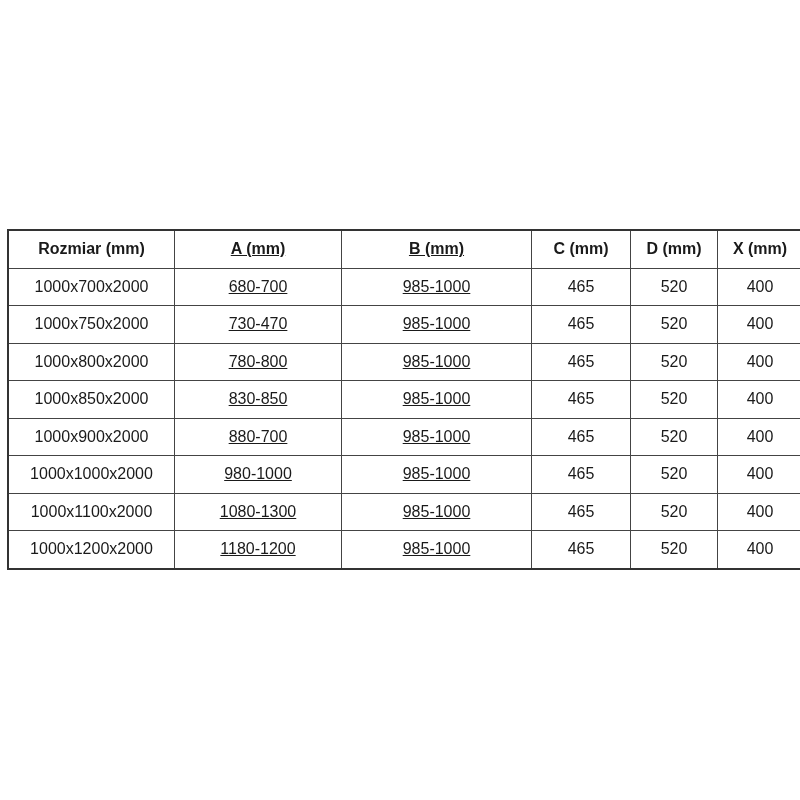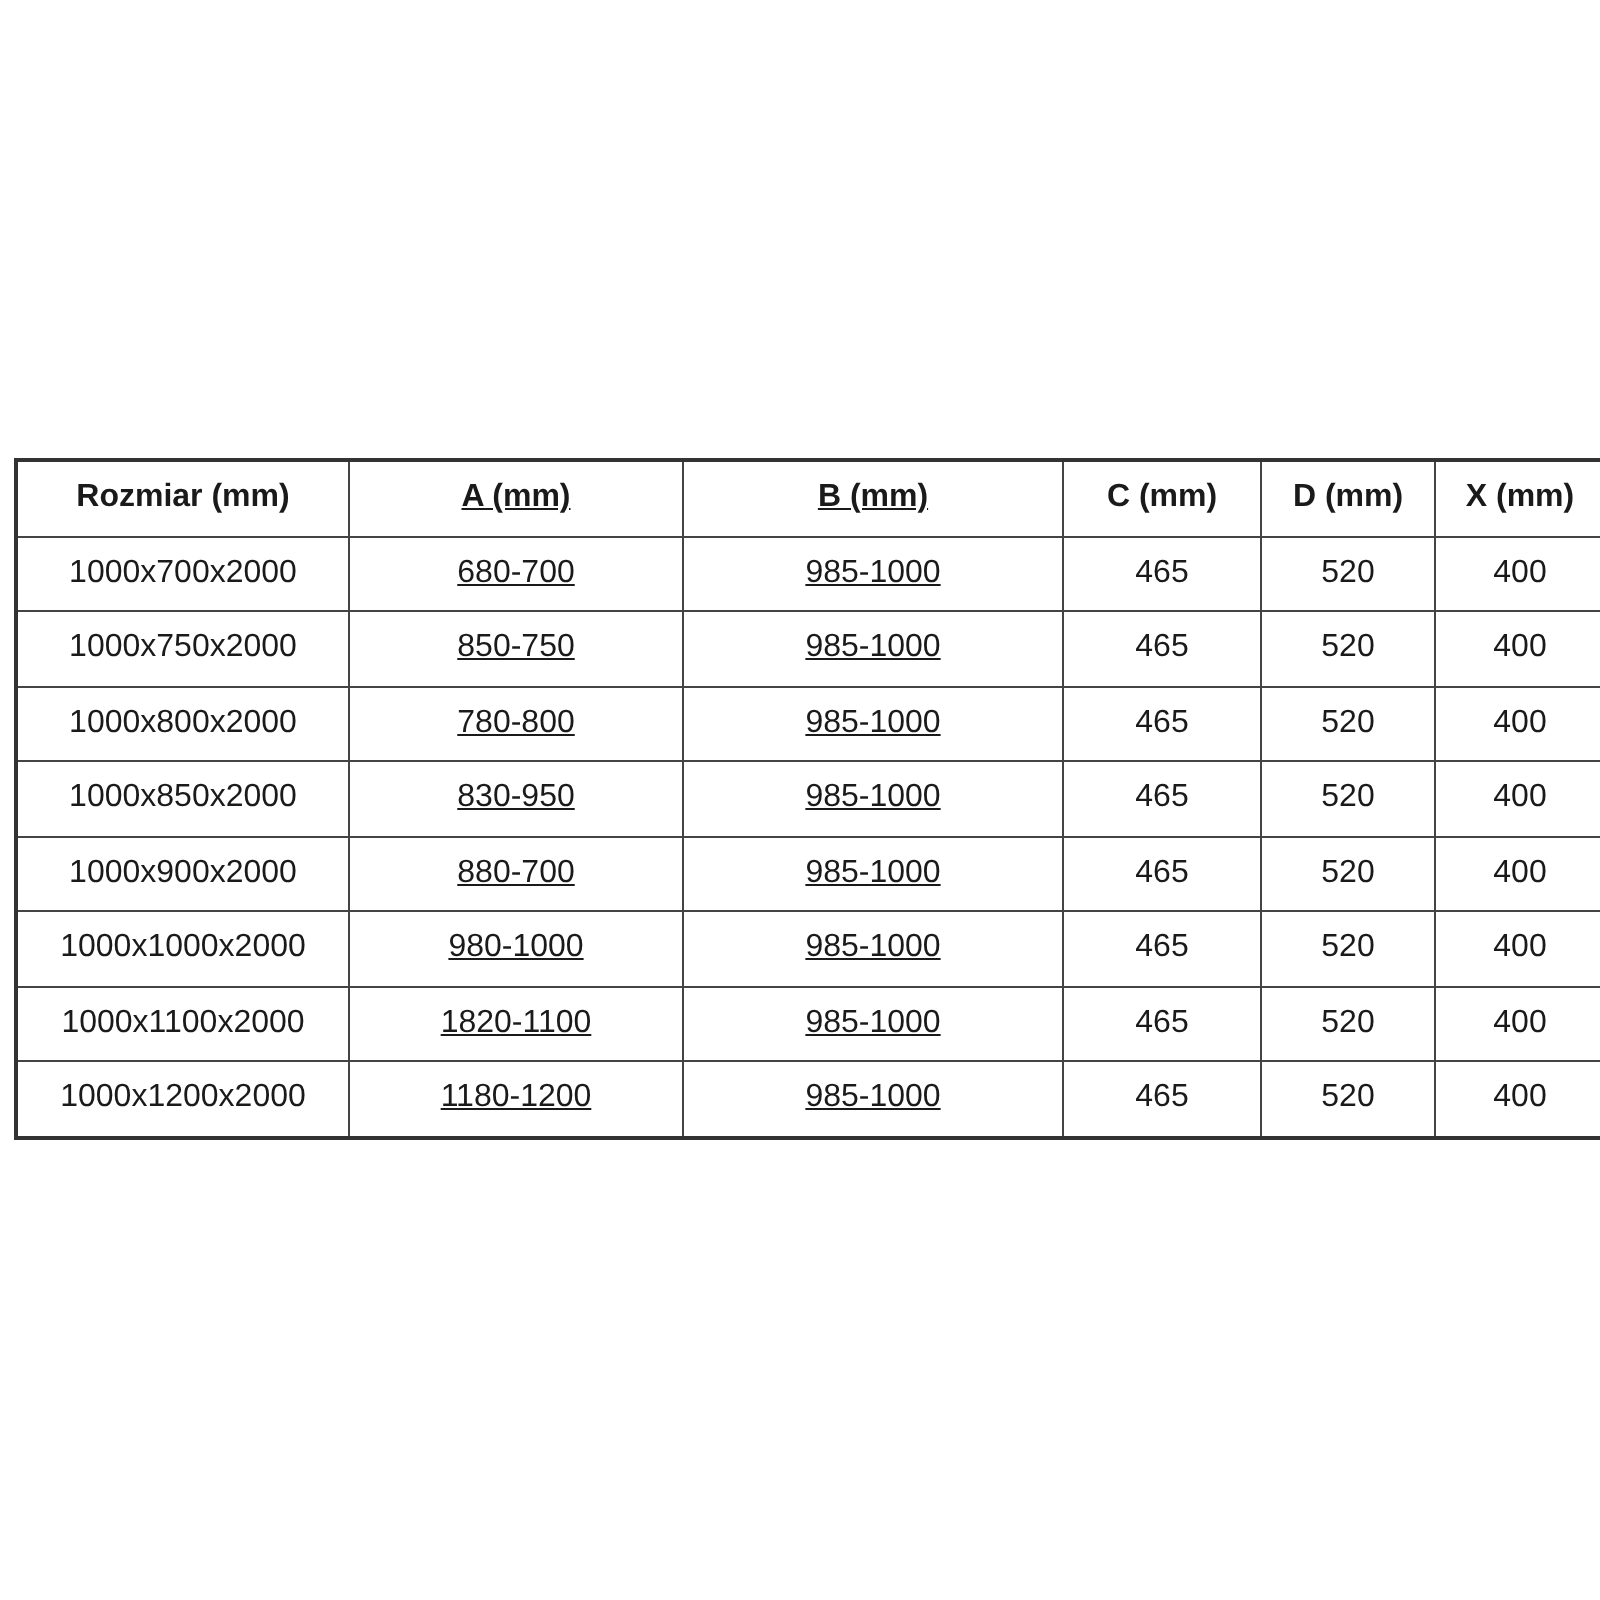--- a/index.html
+++ b/index.html
@@ -73,37 +73,37 @@
           <tr>
             <td class="col0">1000x700x2000</td>
             <td class="col1">680-700</td>
             <td class="col2">985-1000</td>
             <td class="col3">465</td>
             <td class="col4">520</td>
             <td class="col5">400</td>
           </tr>
           <tr>
             <td class="col0">1000x750x2000</td>
-            <td class="col1">850-750</td>
+            <td class="col1">730-470</td>
             <td class="col2">985-1000</td>
             <td class="col3">465</td>
             <td class="col4">520</td>
             <td class="col5">400</td>
           </tr>
           <tr>
             <td class="col0">1000x800x2000</td>
             <td class="col1">780-800</td>
             <td class="col2">985-1000</td>
             <td class="col3">465</td>
             <td class="col4">520</td>
             <td class="col5">400</td>
           </tr>
           <tr>
             <td class="col0">1000x850x2000</td>
-            <td class="col1">830-950</td>
+            <td class="col1">830-850</td>
             <td class="col2">985-1000</td>
             <td class="col3">465</td>
             <td class="col4">520</td>
             <td class="col5">400</td>
           </tr>
           <tr>
             <td class="col0">1000x900x2000</td>
             <td class="col1">880-700</td>
             <td class="col2">985-1000</td>
             <td class="col3">465</td>
@@ -113,21 +113,21 @@
           <tr>
             <td class="col0">1000x1000x2000</td>
             <td class="col1">980-1000</td>
             <td class="col2">985-1000</td>
             <td class="col3">465</td>
             <td class="col4">520</td>
             <td class="col5">400</td>
           </tr>
           <tr>
             <td class="col0">1000x1100x2000</td>
-            <td class="col1">1820-1100</td>
+            <td class="col1">1080-1300</td>
             <td class="col2">985-1000</td>
             <td class="col3">465</td>
             <td class="col4">520</td>
             <td class="col5">400</td>
           </tr>
           <tr>
             <td class="col0">1000x1200x2000</td>
             <td class="col1">1180-1200</td>
             <td class="col2">985-1000</td>
             <td class="col3">465</td>

